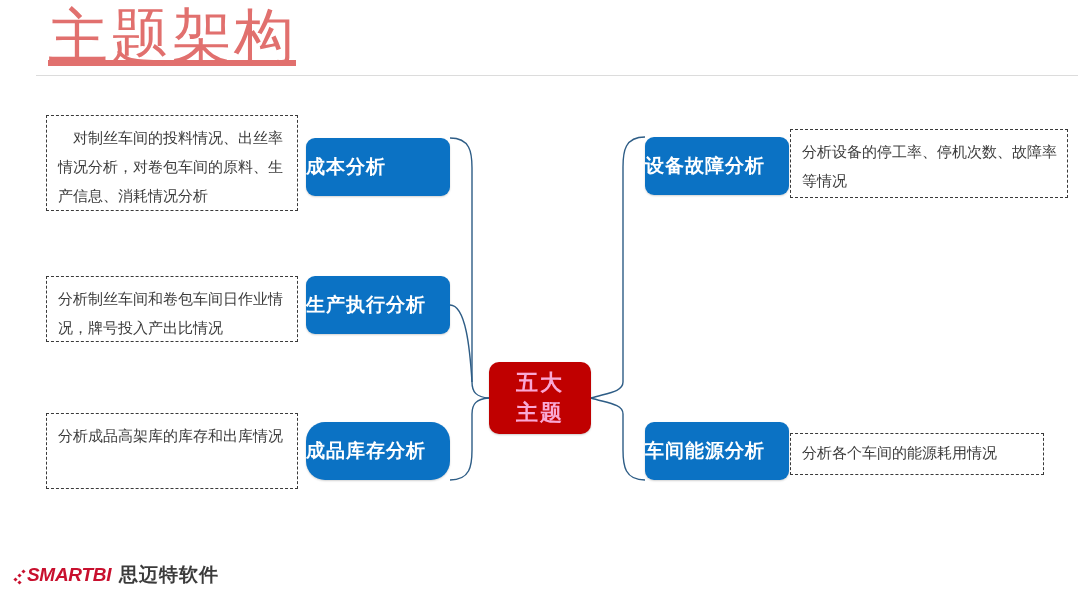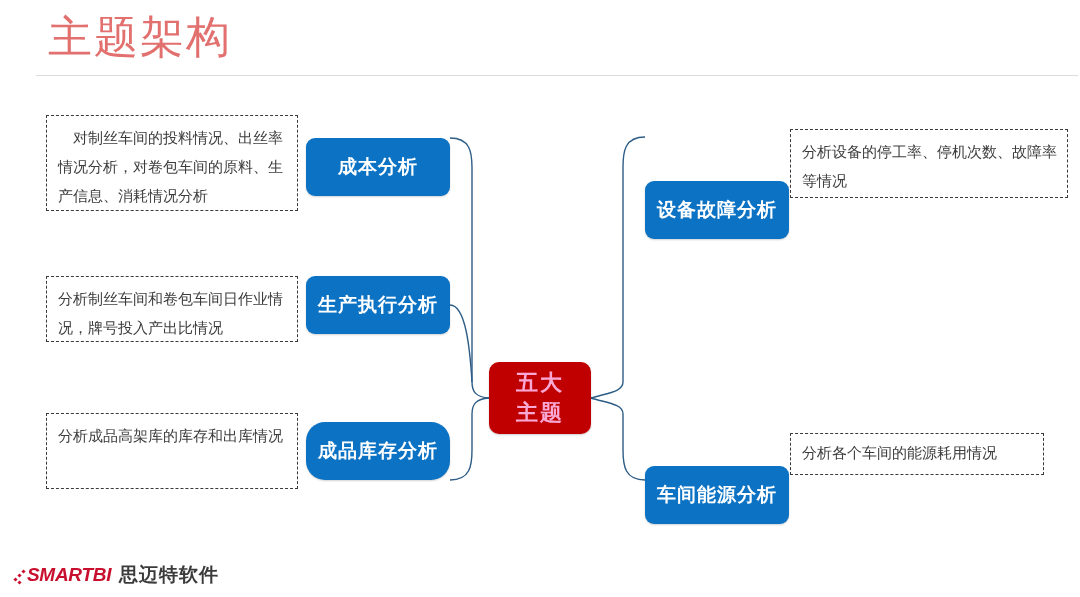--- a/index.html
+++ b/index.html
@@ -16,26 +16,27 @@
     height: 597px;
     background: #ffffff;
     overflow: hidden;
   }
 
   
   .title {
     position: absolute;
     left: 48px;
     top: 8px;
-    font-size: 44px;
+    font-size: 60px;
     line-height: 58px;
     color: #E1706E;
     letter-spacing: 2px;
     font-weight: 400;
     white-space: nowrap;
+    text-decoration: underline;
   }
   .title-rule {
     position: absolute;
     left: 36px;
     top: 75px;
     width: 1042px;
     height: 1px;
     background: #DCDCDC;
   }
 
@@ -60,26 +61,26 @@
   .node {
     position: absolute;
     background: #0B72C4;
     border-radius: 9px;
     color: #ffffff;
     font-size: 19px;
     font-weight: bold;
     letter-spacing: 1px;
     display: flex;
     align-items: center;
-    justify-content: center;
+    justify-content: flex-start;
     box-shadow: 0 1px 2px rgba(0,0,0,0.18);
     white-space: nowrap;
   }
   .node-left  { left: 306px; width: 144px; height: 58px; }
-  .node-right { left: 645px; width: 144px; height: 58px; margin-top: 44px; }
+  .node-right { left: 645px; width: 144px; height: 58px; }
 
   .node.n1 { top: 48px;  }
   .node.n2 { top: 186px; }
   .node.n3 { top: 332px; border-radius: 19px; }
   .node.n4 { top: 47px;  }
   .node.n5 { top: 332px; }
 
   
   .center-node {
     position: absolute;

